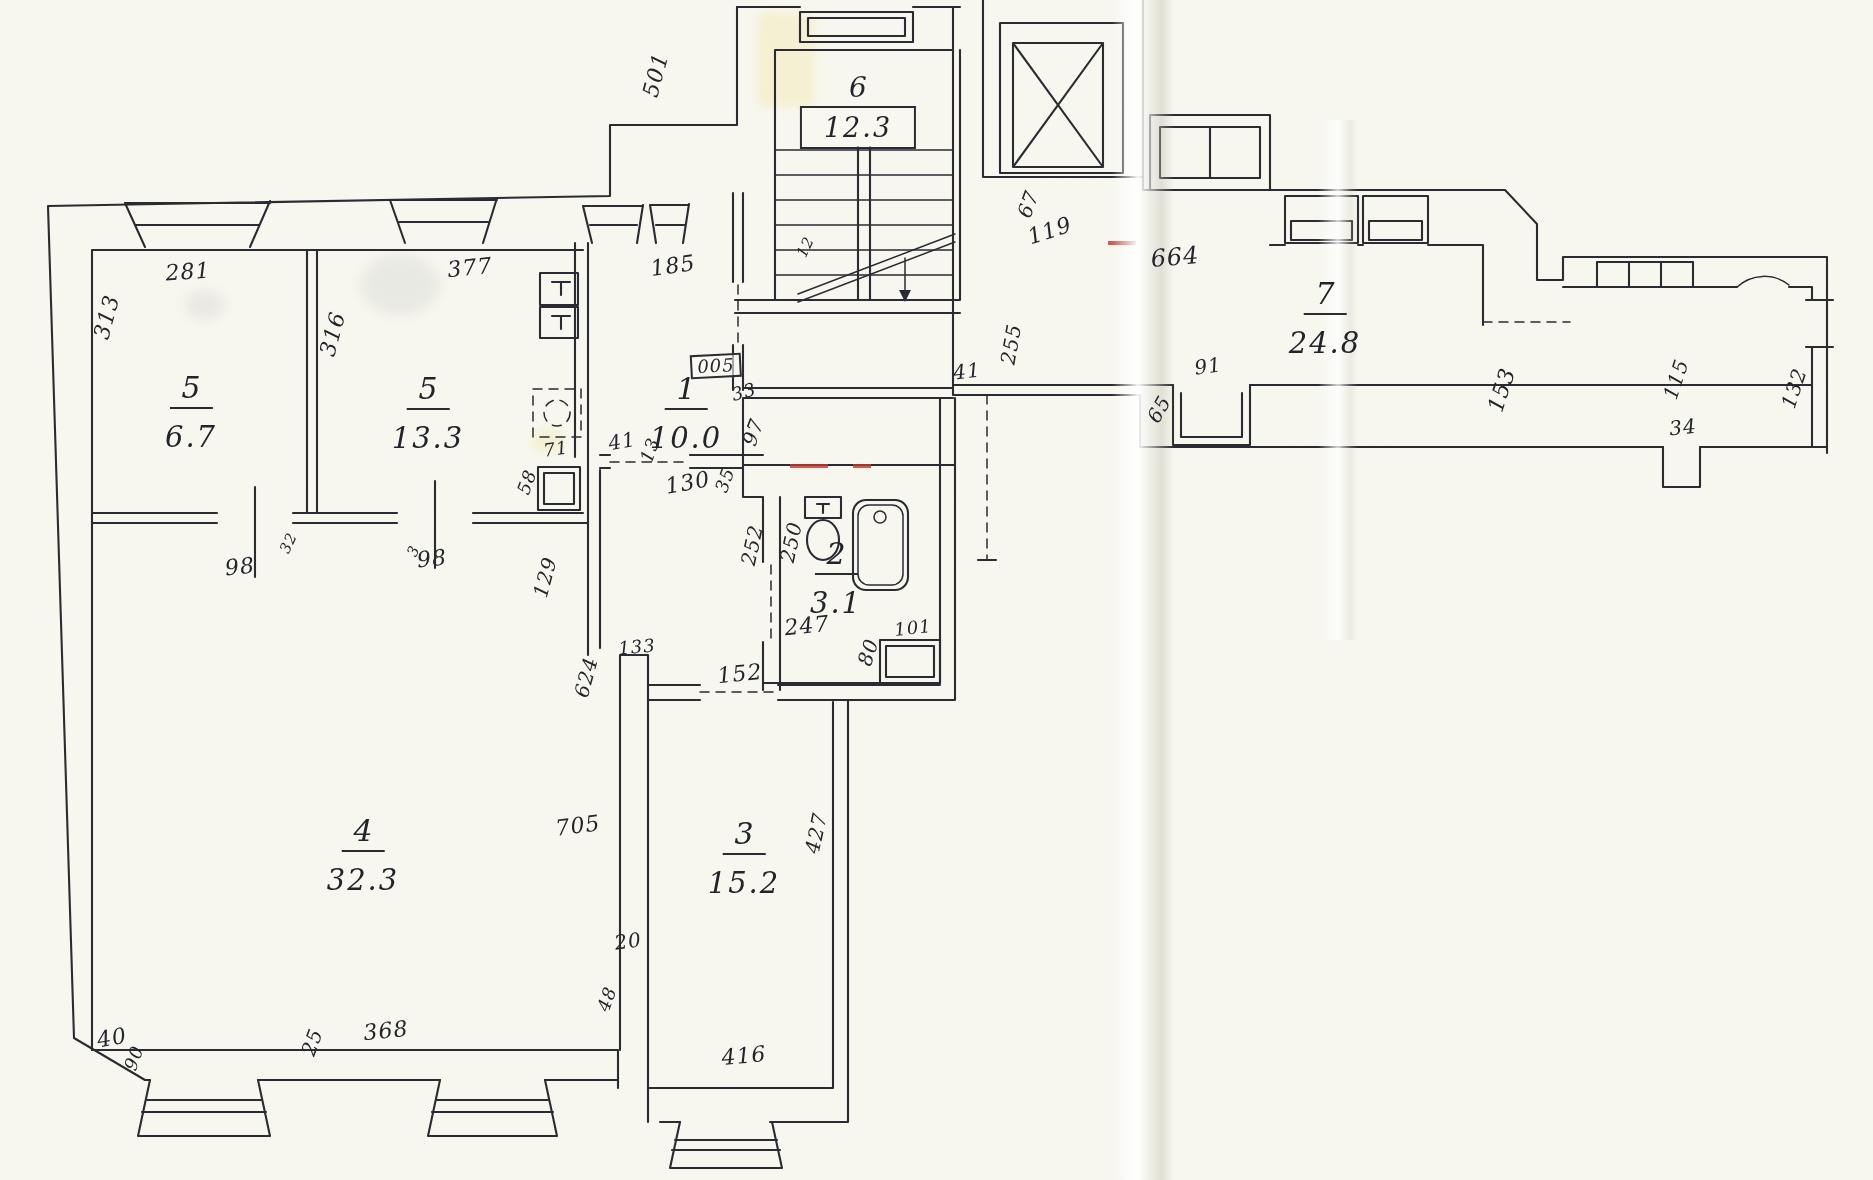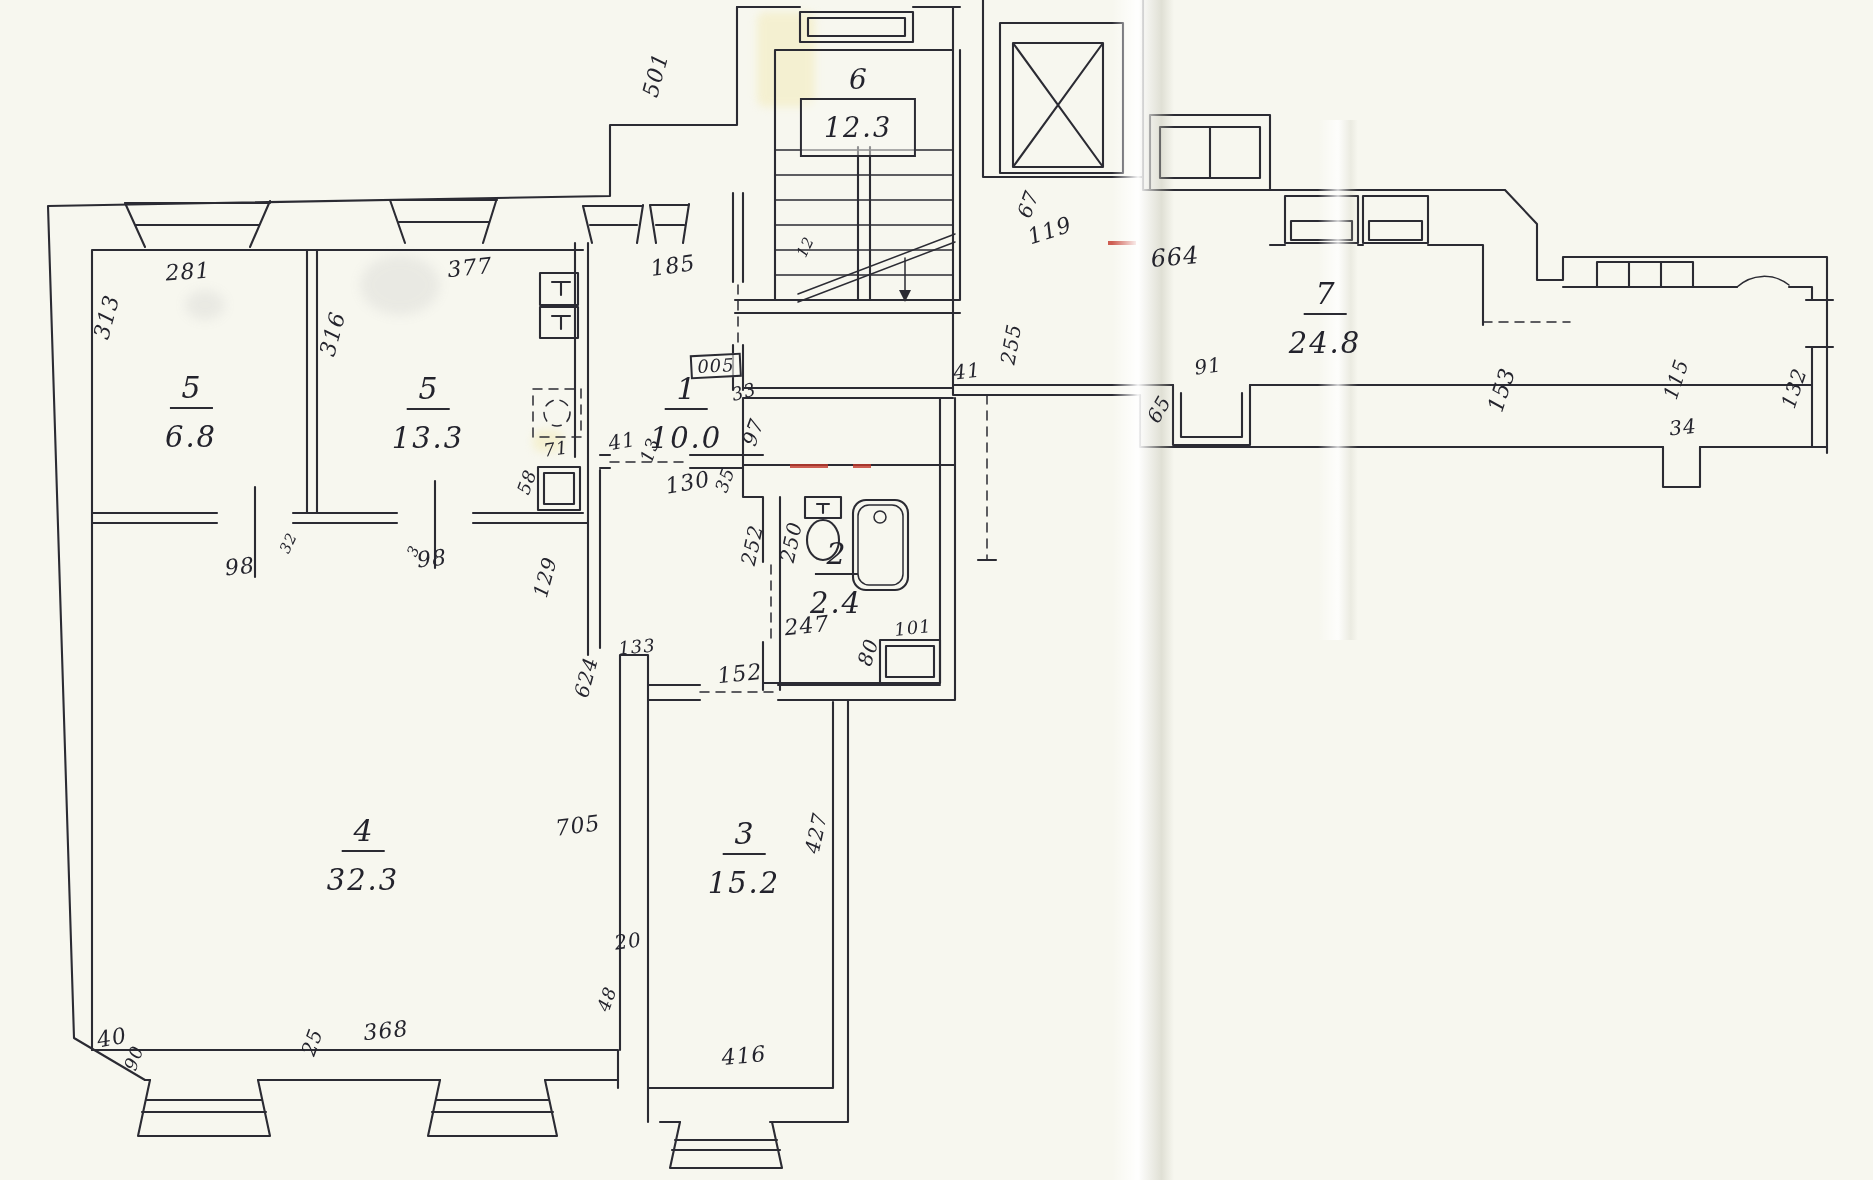--- a/index.html
+++ b/index.html
@@ -12,21 +12,21 @@
   .red{stroke:#c4392c;stroke-width:4;opacity:.8;}
   .fillink{fill:#2b2b33;stroke:none;}
   .lbl{position:absolute;color:#24242d;font-style:italic;white-space:nowrap;
        transform-origin:center center;letter-spacing:1px;line-height:1;}
   .lbl.boxed{border:2px solid #2b2b33;padding:1px 5px;background:rgba(250,250,244,.6);}
   .room-label{position:absolute;display:flex;flex-direction:column;align-items:center;
        color:#23232c;font-style:italic;transform:translate(-50%,-50%);}
   .room-label .num{border-bottom:2.5px solid #2b2b33;padding:0 12px 2px;font-size:30px;}
   .room-label .area{padding-top:11px;font-size:29px;letter-spacing:2px;}
   .room-label.boxed .num{border-bottom:none;padding:0 4px 2px;font-size:28px;}
-  .room-label.boxed .area{border:2.2px solid #2b2b33;padding:12px 22px;font-size:27px;
+  .room-label.boxed .area{border:2.2px solid #2b2b33;padding:4px 22px;font-size:27px;
        background:rgba(250,250,244,.5);}
   .crease{position:absolute;pointer-events:none;}
   .crease.c1{left:1112px;top:0;width:62px;height:1180px;
       background:linear-gradient(90deg, rgba(255,255,255,0) 0%, rgba(255,255,255,.95) 42%,
                  rgba(186,186,170,.38) 80%, rgba(255,255,255,0) 100%);}
   .crease.c2{left:1318px;top:120px;width:40px;height:520px;
       background:linear-gradient(90deg, rgba(255,255,255,0) 0%, rgba(255,255,255,.8) 50%,
                  rgba(200,200,185,.25) 82%, rgba(255,255,255,0) 100%);}
   .tint{position:absolute;background:#f3ebb9;opacity:.55;filter:blur(4px);border-radius:8px;}
   .smudge{position:absolute;background:#8a8a90;opacity:.12;filter:blur(6px);border-radius:50%;}
@@ -217,33 +217,33 @@
       <span class="lbl" style="left: 628px; top: 941px; font-size: 20px; transform: translate(-50%, -50%) rotate(-8deg);">20</span>
       <span class="lbl" style="left: 816px; top: 833px; font-size: 20px; transform: translate(-50%, -50%) rotate(-78deg);">427</span>
       <span class="lbl" style="left: 112px; top: 1038px; font-size: 22px; transform: translate(-50%, -50%) rotate(-10deg);">40</span>
       <span class="lbl" style="left: 134px; top: 1058px; font-size: 18px; transform: translate(-50%, -50%) rotate(-70deg);">90</span>
       <span class="lbl" style="left: 312px; top: 1042px; font-size: 20px; transform: translate(-50%, -50%) rotate(-70deg);">25</span>
       <span class="lbl" style="left: 386px; top: 1031px; font-size: 22px; transform: translate(-50%, -50%) rotate(-6deg);">368</span>
       <span class="lbl" style="left: 607px; top: 999px; font-size: 18px; transform: translate(-50%, -50%) rotate(-70deg);">48</span>
       <span class="lbl" style="left: 744px; top: 1056px; font-size: 22px; transform: translate(-50%, -50%) rotate(-5deg);">416</span>
       <div class="room-label" style="left: 191px; top: 412px;">
         <span class="num">5</span>
-        <span class="area">6.8</span>
+        <span class="area">6.7</span>
       </div>
       <div class="room-label" style="left: 428px; top: 413px;">
         <span class="num">5</span>
         <span class="area">13.3</span>
       </div>
       <div class="room-label" style="left: 686px; top: 413px;">
         <span class="num">1</span>
         <span class="area">10.0</span>
       </div>
       <div class="room-label" style="left: 836px; top: 578px;">
         <span class="num">2</span>
-        <span class="area">2.4</span>
+        <span class="area">3.1</span>
       </div>
       <div class="room-label" style="left: 363px; top: 855px;">
         <span class="num">4</span>
         <span class="area">32.3</span>
       </div>
       <div class="room-label" style="left: 744px; top: 858px;">
         <span class="num">3</span>
         <span class="area">15.2</span>
       </div>
       <div class="room-label" style="left: 1325px; top: 318px;">

